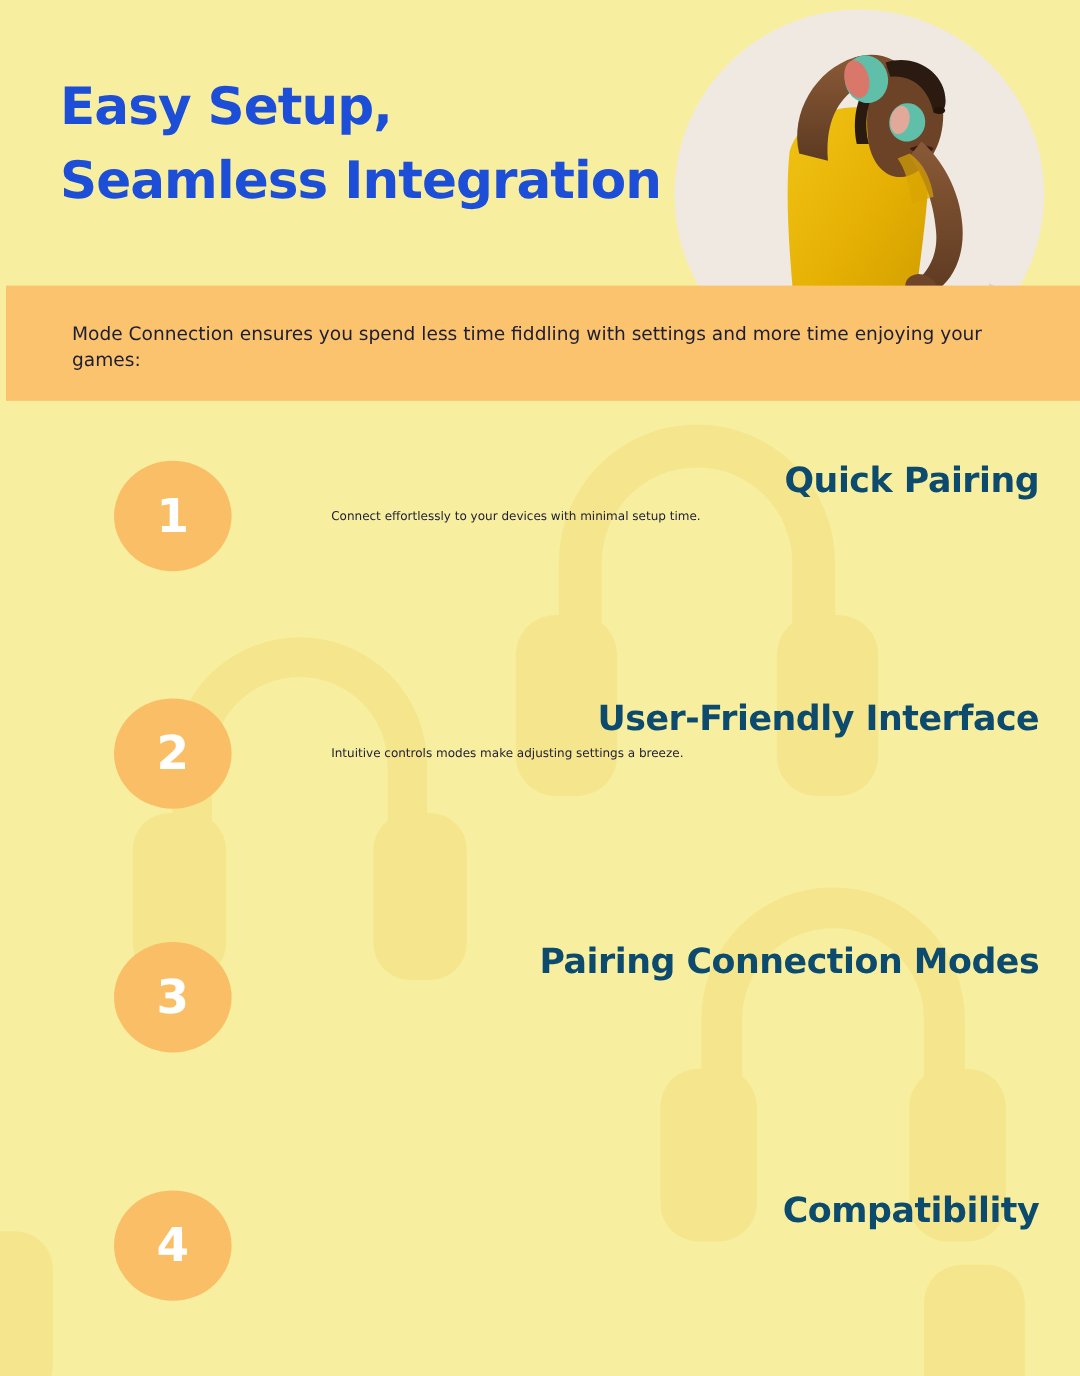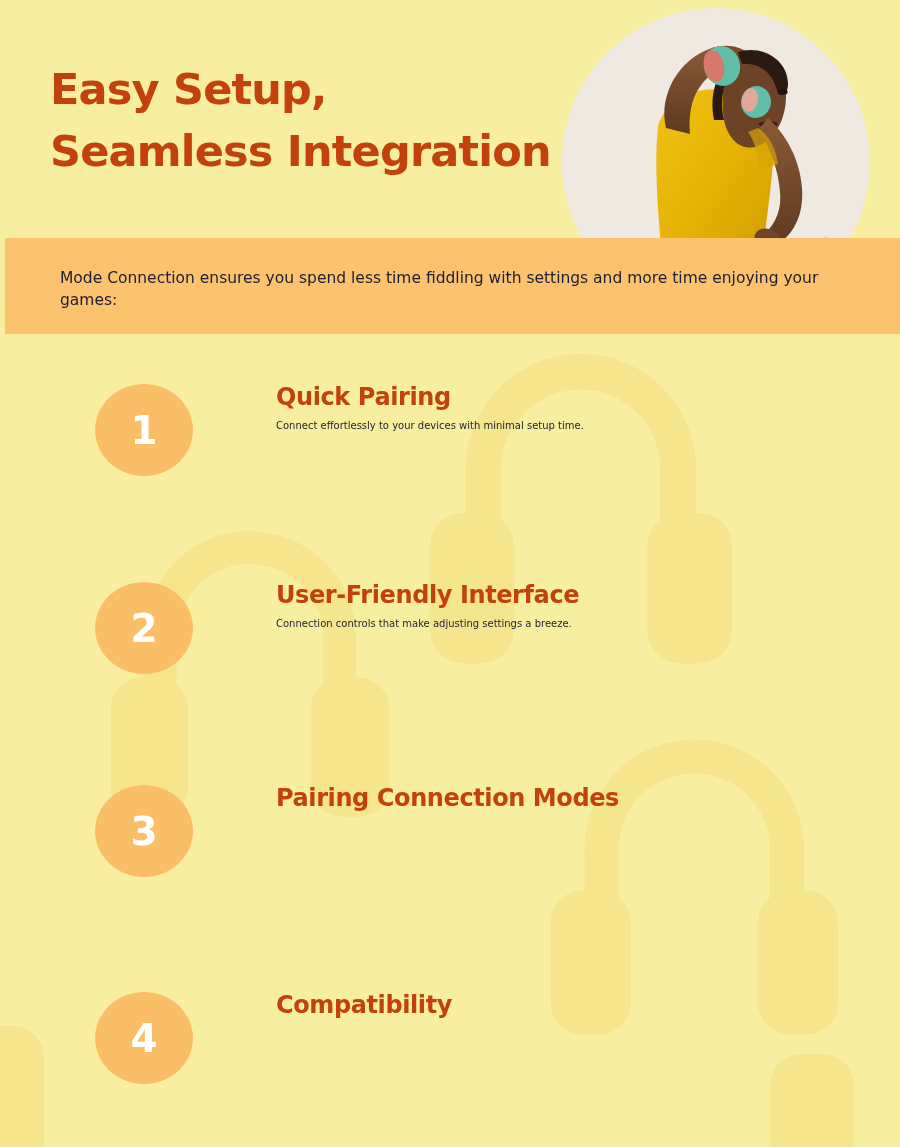--- a/index.html
+++ b/index.html
@@ -44,21 +44,21 @@
   .headline {
     position: absolute;
     left: 50px;
     top: 58px;
     margin: 0;
     font-family: "DejaVu Sans", sans-serif;
     font-weight: 700;
     font-size: 43px;
     line-height: 1.45;
     letter-spacing: -0.8px;
-    color: #c2410c;
+    color: #1d4ed8;
     white-space: pre-line;
   }
   .hero-photo {
     position: absolute;
     left: 562px;
     top: 8px;
     width: 308px;
     height: 308px;
     border-radius: 50%;
     overflow: hidden;
@@ -127,24 +127,25 @@
   .feature-body {
     position: absolute;
     left: 276px;
     top: 0;
     width: 590px;
   }
   .feature-title {
     margin: 0 0 7px 0;
     font-family: "DejaVu Sans", sans-serif;
     font-weight: 700;
-    font-size: 24px;
+    font-size: 29px;
     line-height: 1.15;
     letter-spacing: -0.4px;
-    color: #c2410c;
+    color: #0c4a6e;
+    text-align: right;
   }
   .feature-desc {
     margin: 0;
     font-family: "DejaVu Sans", sans-serif;
     font-size: 10px;
     line-height: 1.42;
     color: #1d1d33;
   }
 </style>
 </head>
@@ -270,21 +271,21 @@
         <p class="feature-desc">Connect effortlessly to your devices with minimal setup time.</p>
       </div>
     </div>
 
     <div class="feature feature-2">
       <div class="num-badge">
         <span>2</span>
       </div>
       <div class="feature-body">
         <h2 class="feature-title">User-Friendly Interface</h2>
-        <p class="feature-desc">Connection controls that make adjusting settings a breeze.</p>
+        <p class="feature-desc">Intuitive controls modes make adjusting settings a breeze.</p>
       </div>
     </div>
 
     <div class="feature feature-3">
       <div class="num-badge">
         <span>3</span>
       </div>
       <div class="feature-body">
         <h2 class="feature-title">Pairing Connection Modes</h2>
       </div>

